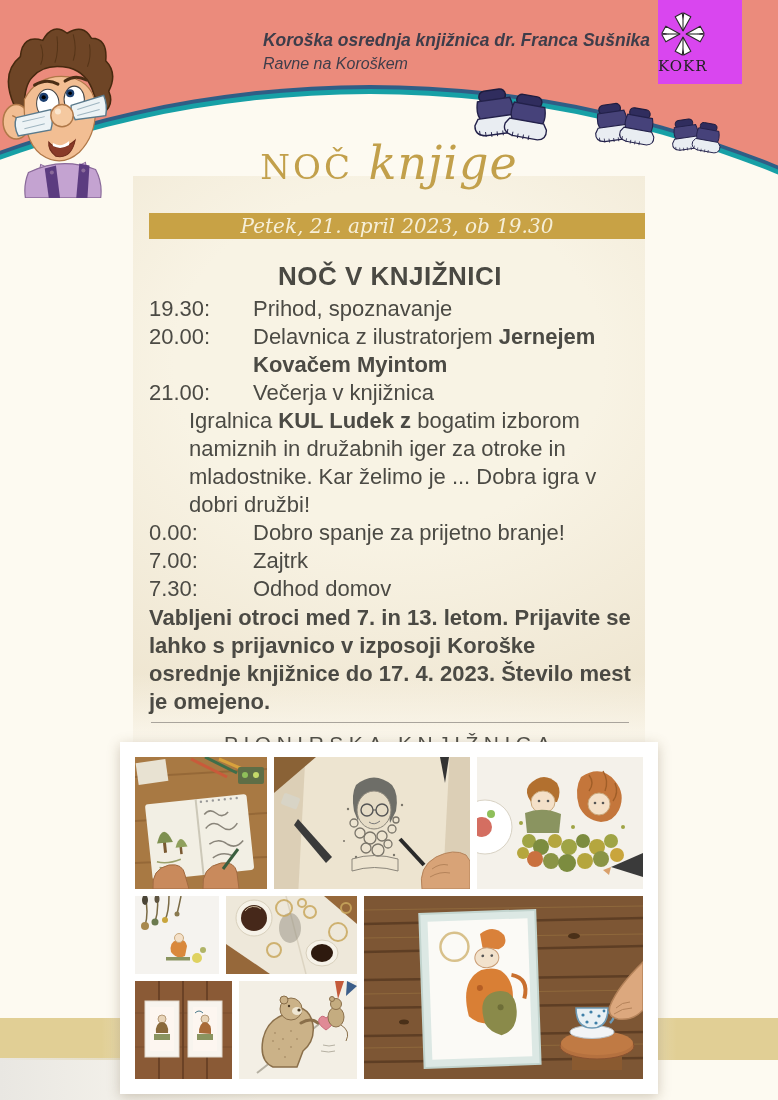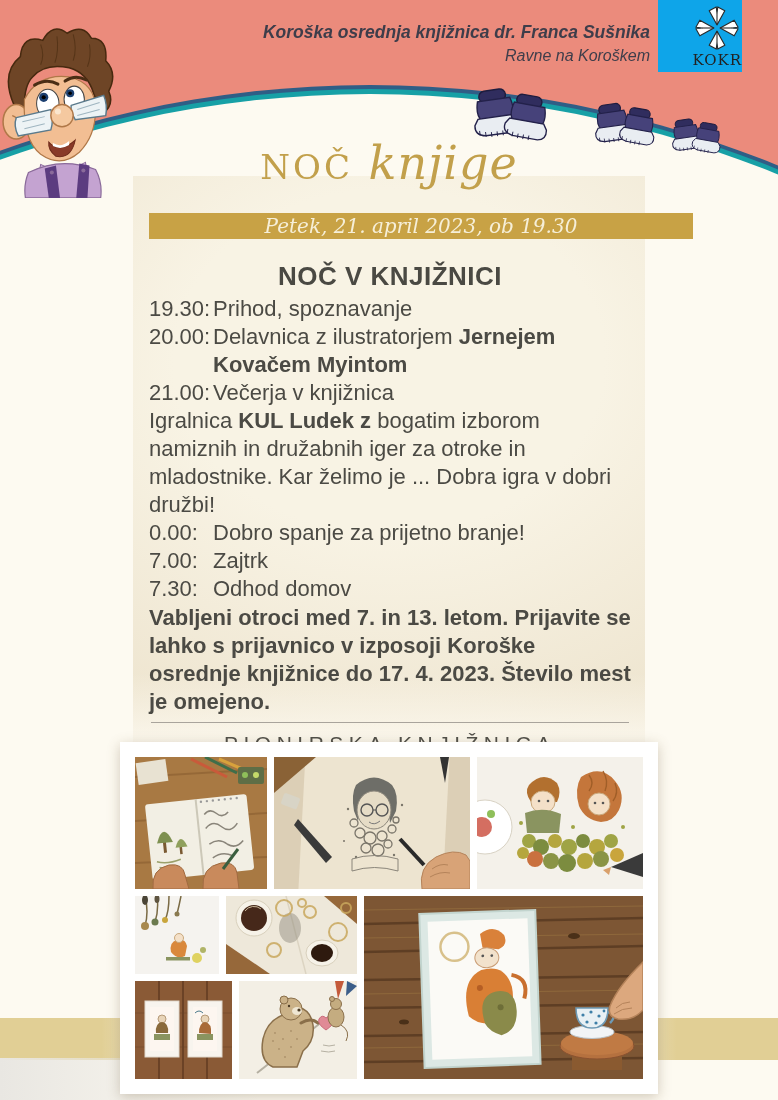--- a/index.html
+++ b/index.html
@@ -4,48 +4,48 @@
 <style>
   html,body{margin:0;padding:0;background:#e9e9e9;}
   .page{position:relative;width:778px;height:1100px;margin:0 auto;background:var(--cream,#FDFAF1);
         overflow:hidden;font-family:"Liberation Sans",sans-serif;}
   
   .header{position:absolute;top:0;left:0;width:778px;height:210px;background:var(--salmon,#EB8B7C);overflow:hidden;}
   .curve{position:absolute;width:2400px;height:2700px;border-radius:50%;left:-830px;}
   .curve.navy{top:85px;background:var(--navy,#2F5E86);}
   .curve.teal{top:89px;background:var(--teal,#17A0A6);}
   .curve.white{top:94px;background:var(--cream,#FDFAF1);}
-  .header-text{position:absolute;top:21px;right:128px;text-align:right;color:#3E3D4A;font-style:italic;line-height:1.35;}
+  .header-text{position:absolute;top:29px;right:128px;color:#3E3D4A;font-style:italic;line-height:1.35;}
   .header-text .l1{font-weight:bold;font-size:17.5px;}
   .header-text .l2{font-size:16px;}
-  .logo{position:absolute;top:0;left:658px;width:84px;height:72px;background:#0ea5e9;display:flex;
-        flex-direction:column;align-items:flex-end;justify-content:center;z-index:6;}
+  .logo{position:absolute;top:0;left:658px;width:84px;height:84px;background:#d946ef;display:flex;
+        flex-direction:column;align-items:flex-start;justify-content:center;z-index:6;}
   .logo-word{font-family:"DejaVu Serif",serif;font-size:15px;letter-spacing:1px;color:#222;margin-top:-2px;}
   .boy{position:absolute;top:20px;left:0;width:122px;height:178px;z-index:7;}
   .shoes{position:absolute;z-index:5;}
   .shoes.s1{top:86px;left:468px;width:86px;height:60px;}
   .shoes.s2{top:101px;left:590px;width:70px;height:49px;}
   .shoes.s3{top:117px;left:668px;width:57px;height:40px;}
   
   .title{position:absolute;top:136px;left:0;width:778px;text-align:center;z-index:3;
          color:var(--goldtitle,#C2A04B);font-family:"DejaVu Serif",serif;}
   .title .caps{font-size:34px;letter-spacing:3px;text-transform:uppercase;}
   .title .rest{font-size:46px;letter-spacing:1px;font-style:italic;}
   .panel{position:absolute;left:133px;top:176px;width:512px;height:578px;z-index:1;
          background:linear-gradient(180deg,rgba(253,250,241,0) 86%,var(--cream,#FDFAF1) 100%),
                     radial-gradient(120% 85% at 50% 32%,#F8F3E4 35%,#EADFC7 100%);}
-  .date-banner{position:absolute;left:149px;top:213px;width:544px;height:26px;z-index:4;
+  .date-banner{position:absolute;left:149px;top:213px;width:496px;height:26px;z-index:4;
          background:var(--gold,#C8A245);color:#F6EFD8;text-align:center;line-height:26px;
          font-family:"DejaVu Serif",serif;font-style:italic;font-size:20px;}
   .sched{position:absolute;left:133px;top:176px;width:512px;z-index:2;color:var(--ink,#4B4A44);
          padding:78px 14px 0 16px;box-sizing:border-box;font-size:22px;line-height:28px;}
   .sched h2{margin:8px 0 5px 0;font-size:26px;letter-spacing:.5px;text-align:center;color:#4A4943;}
   .s-row{display:flex;}
   .s-time{width:64px;flex-shrink:0;}
-  .s-desc{flex:1;}
+  .s-desc{flex:1;margin-left:40px;}
   .note{margin-top:1px;font-weight:bold;}
   .divider{width:478px;margin:6px auto 7px auto;border-top:1.5px solid #A9A49C;}
   .venue{text-align:center;font-size:21px;letter-spacing:5.5px;line-height:28px;color:#504F49;}
   
   .band{position:absolute;top:1018px;height:42px;width:185px;z-index:0;}
   .band.left{left:0;background:linear-gradient(90deg,var(--band,#E1CF95) 55%,rgba(225,207,149,0));}
   .band.right{right:0;background:linear-gradient(270deg,var(--band,#E1CF95) 55%,rgba(225,207,149,0));}
   .corner-shade{position:absolute;left:0;bottom:0;width:260px;height:42px;z-index:0;
          background:linear-gradient(90deg,#E9E7E2,rgba(233,231,226,0));}
   .collage{position:absolute;left:120px;top:742px;width:538px;height:352px;z-index:2;background:#fff;

